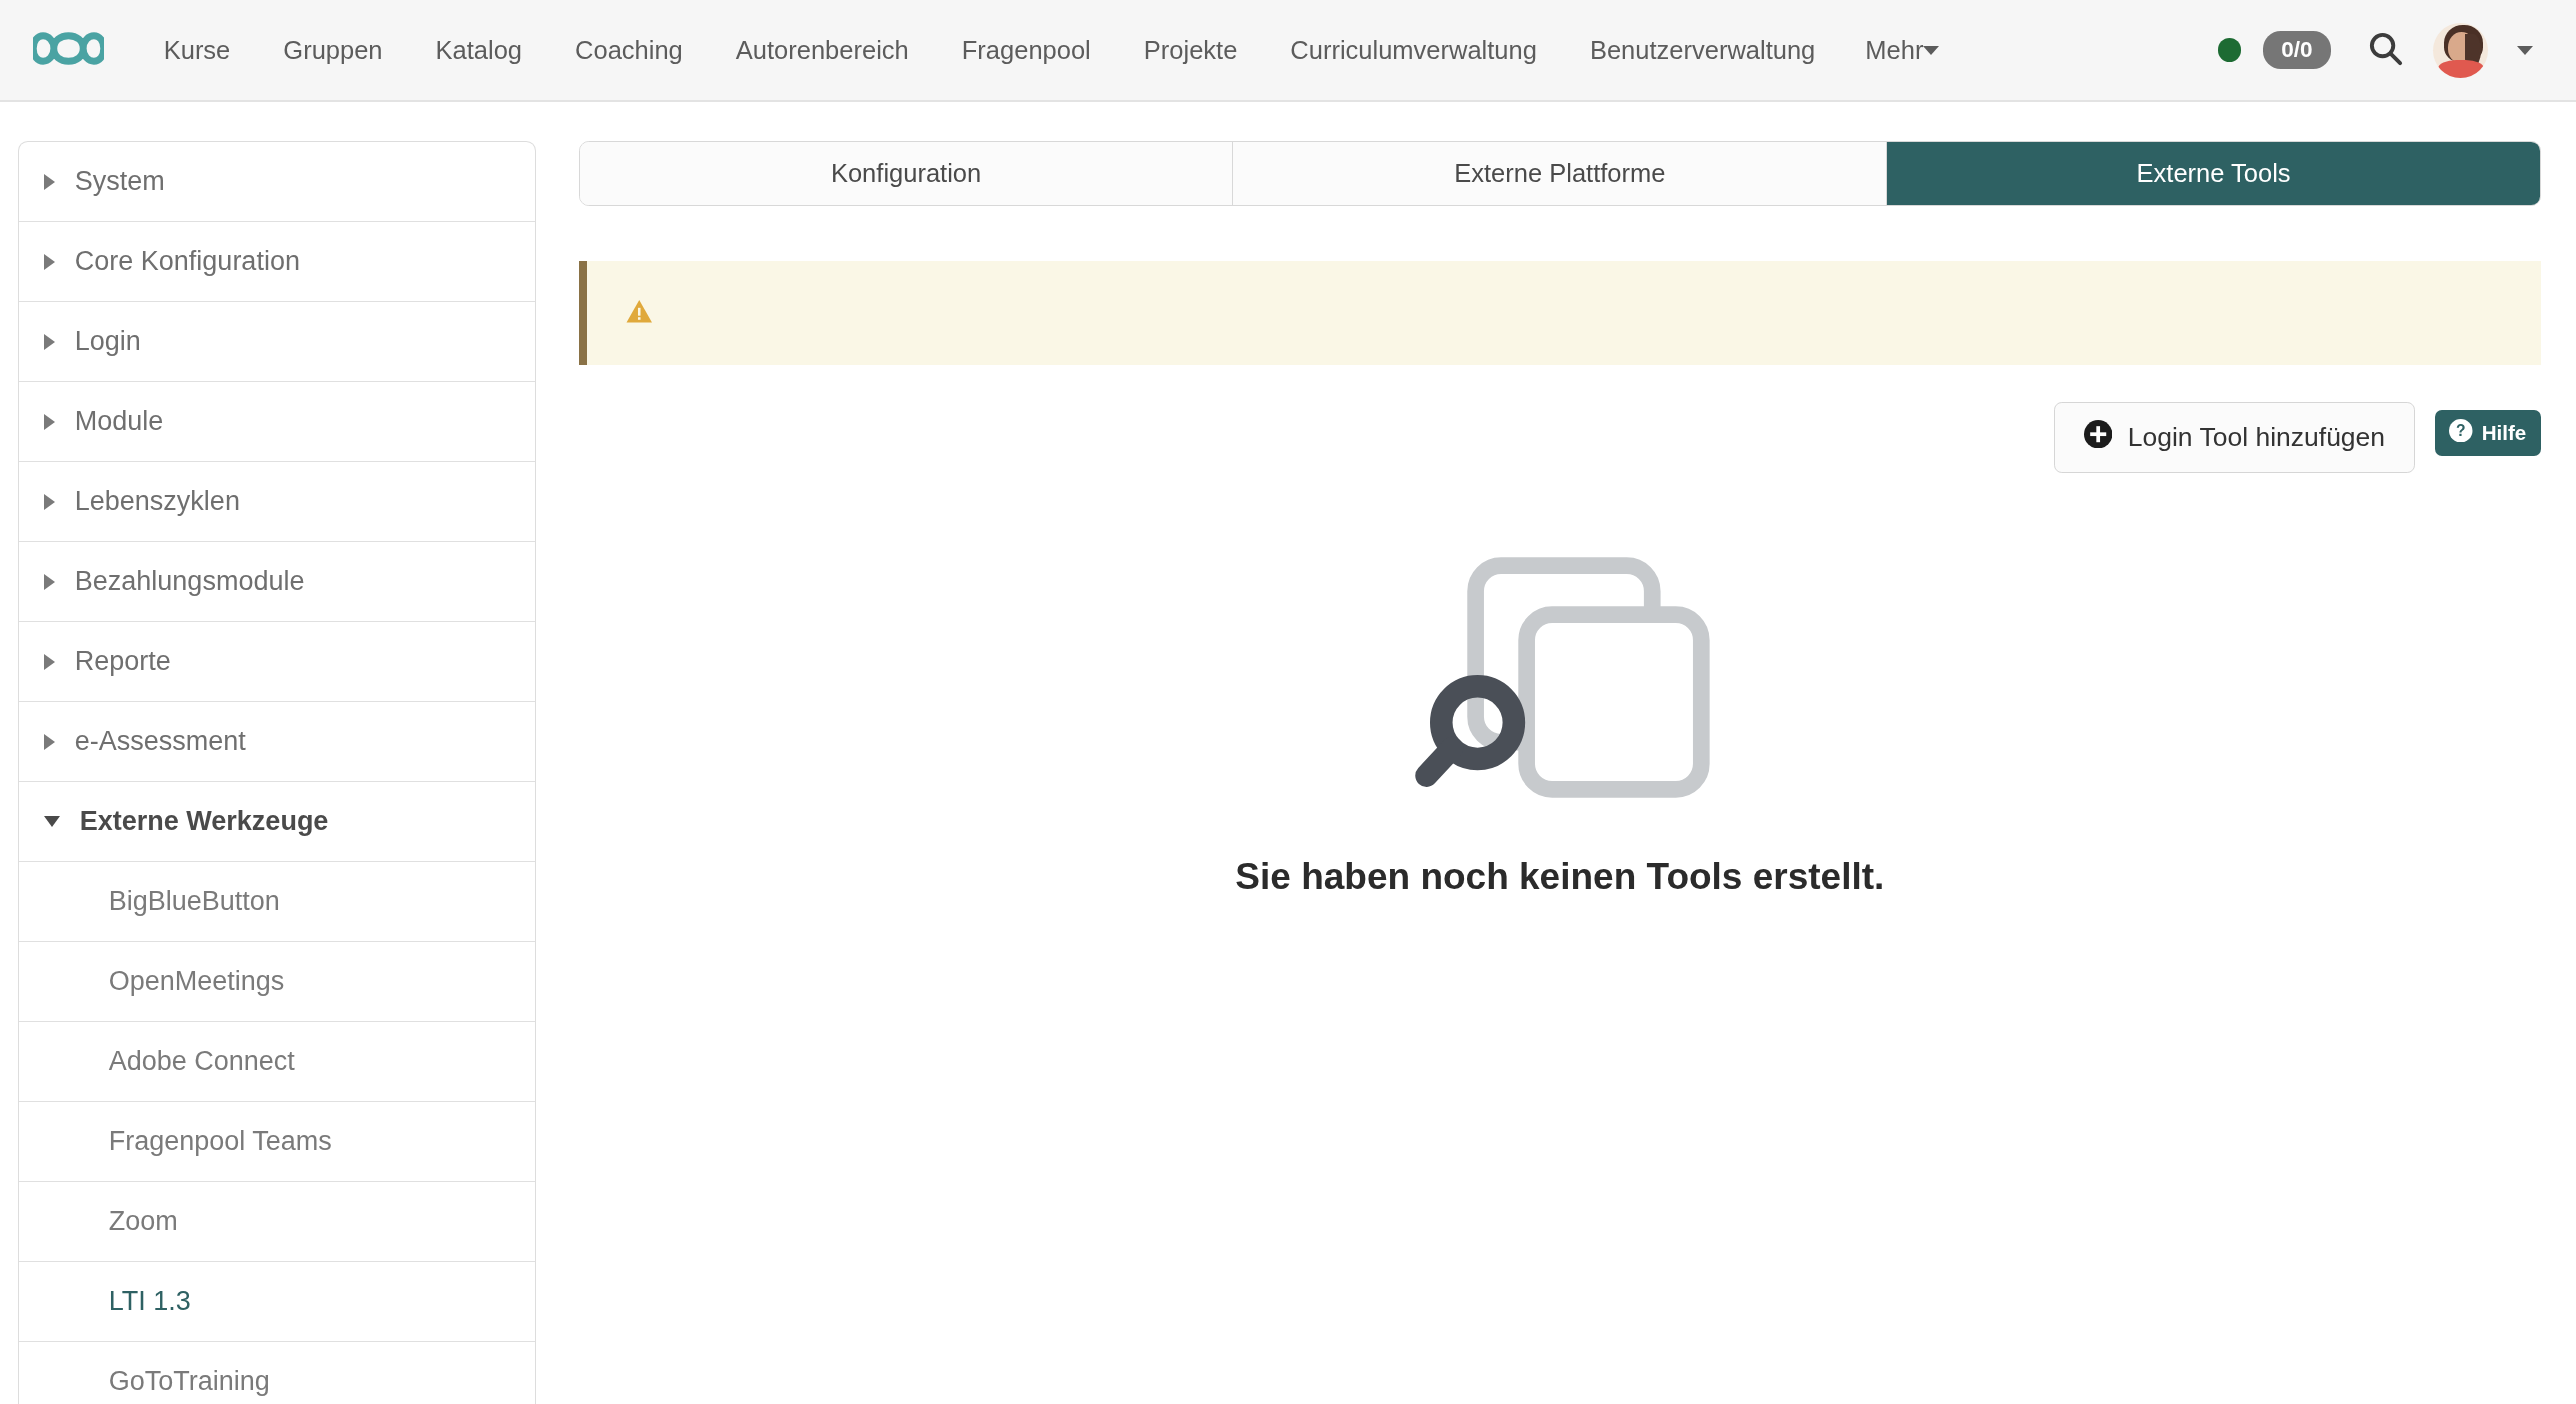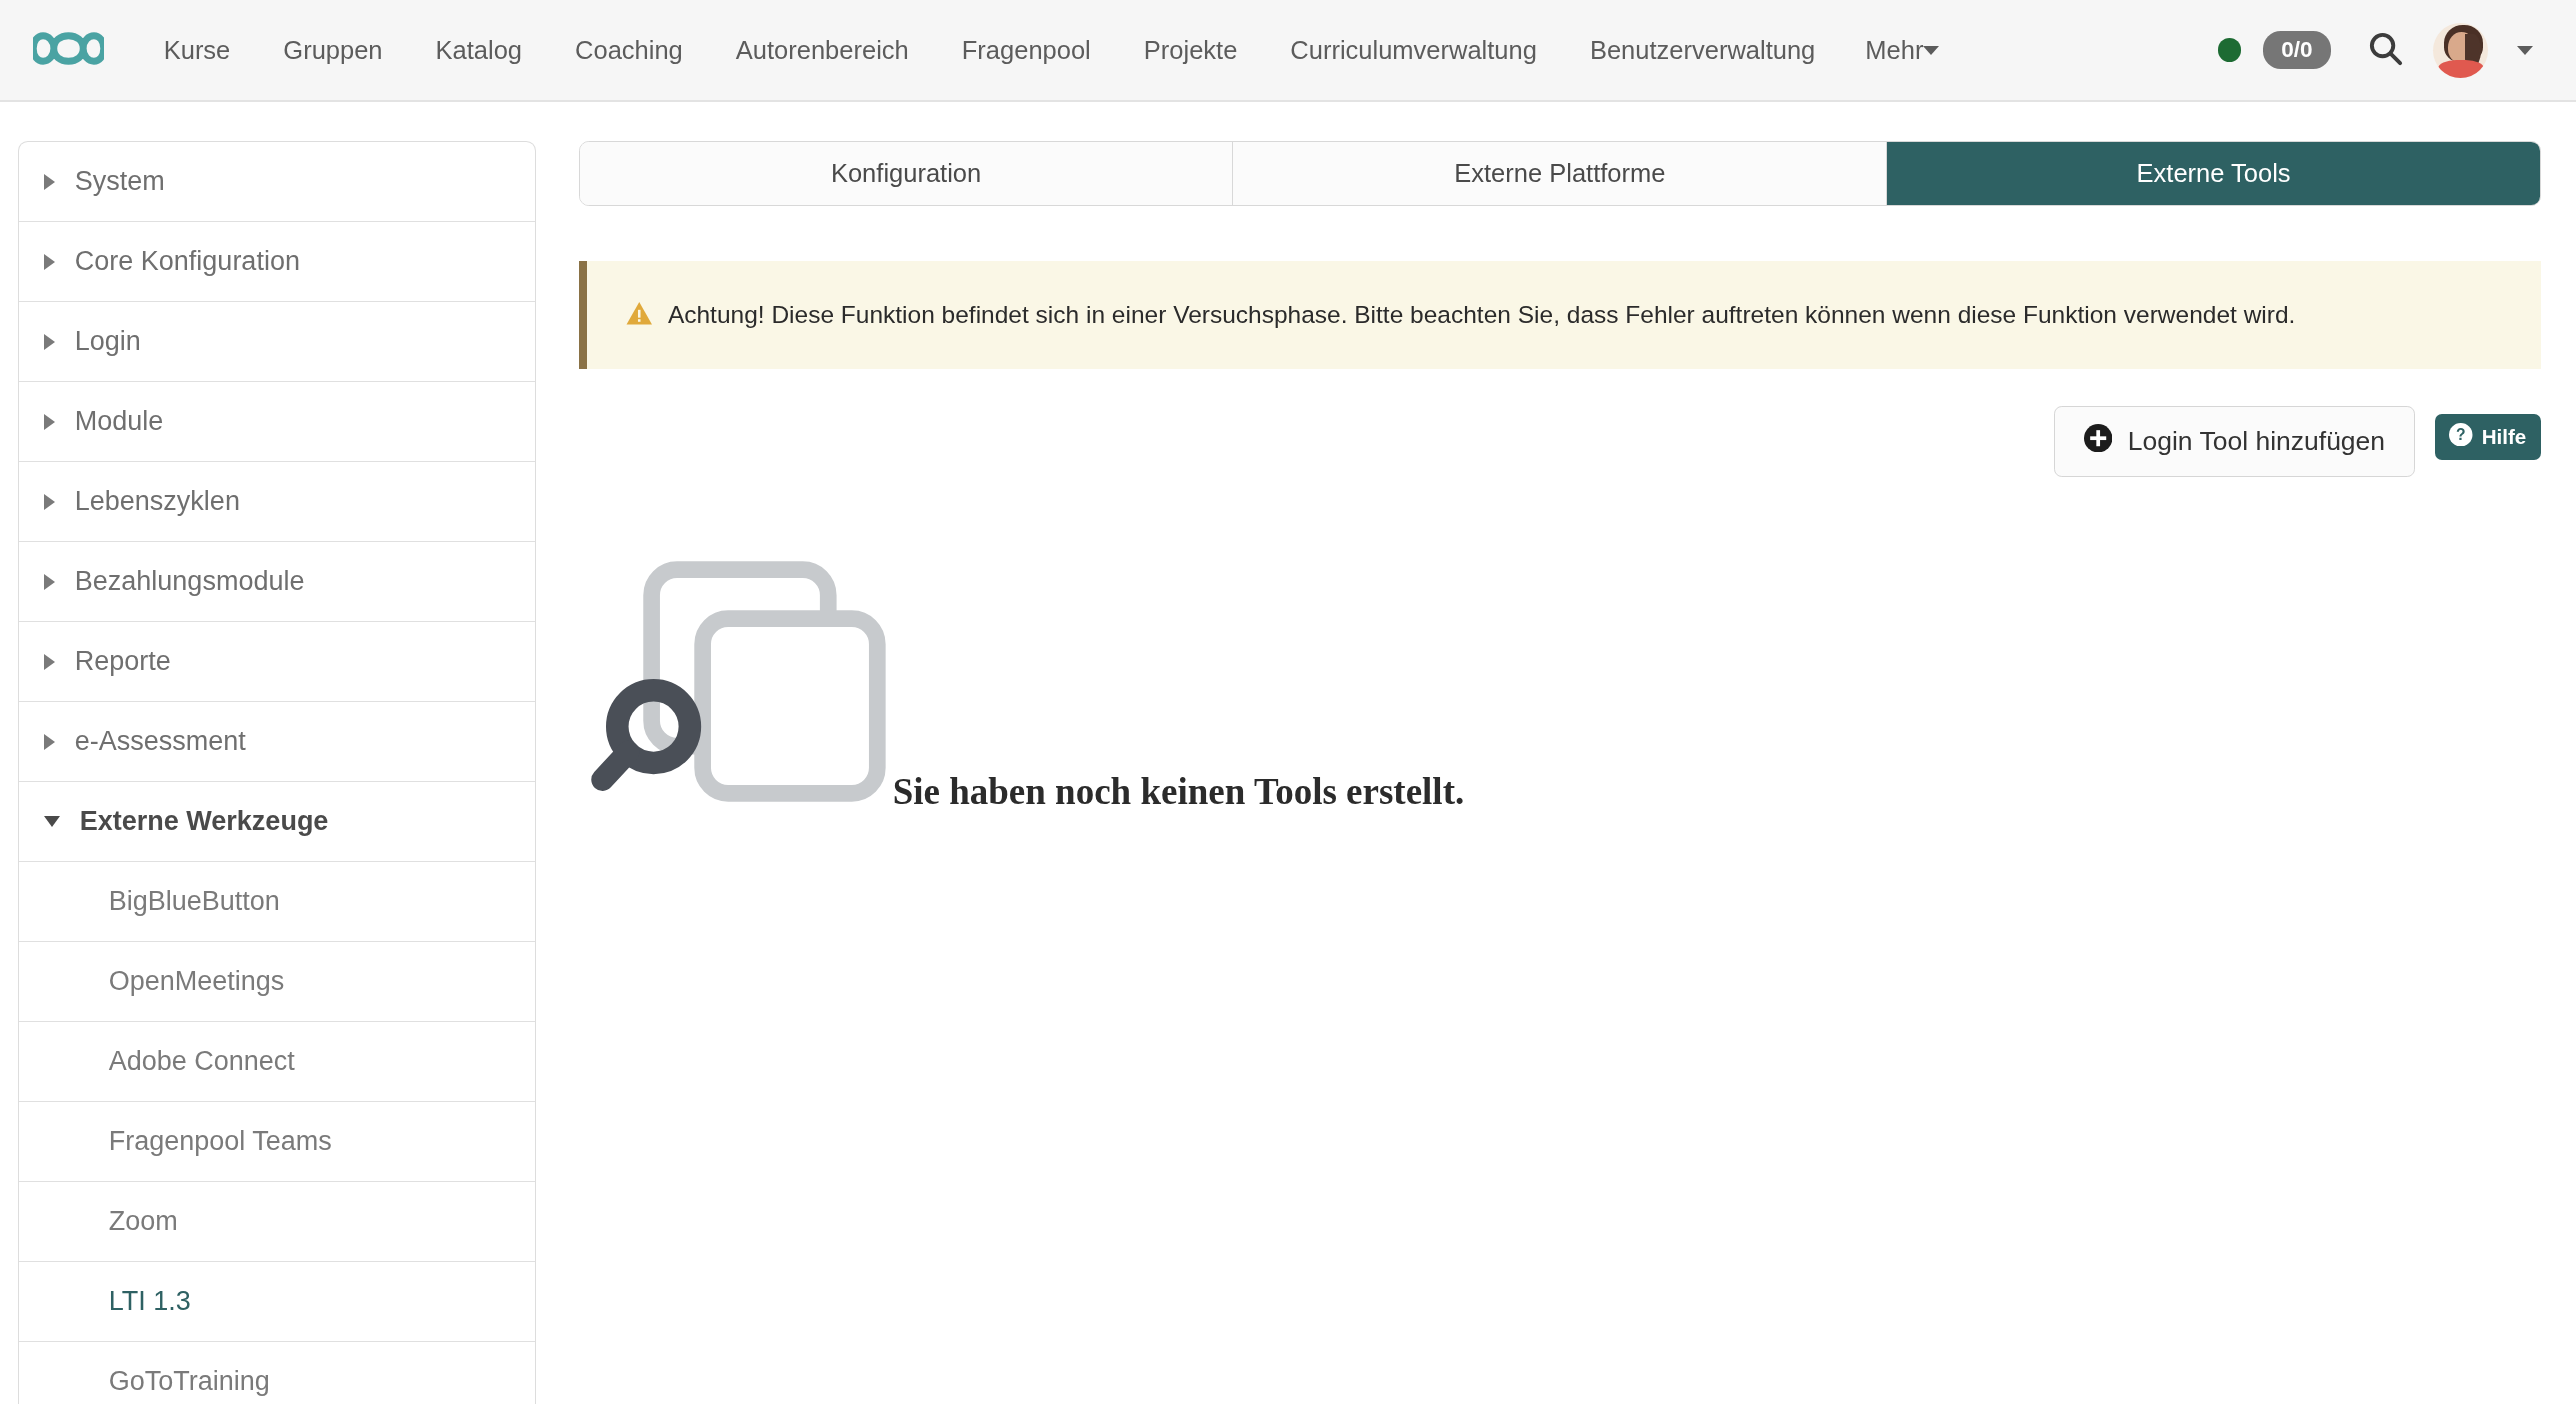--- a/index.html
+++ b/index.html
@@ -290,23 +290,22 @@
     border-radius: 6.9px;
     padding: 8.8px 14.7px;
     cursor: pointer;
     margin-top: 7.8px;
     white-space: nowrap;
   }
 
   .empty-state {
     margin-top: 71px;
     display: flex;
-    flex-direction: row;
-    align-items: flex-end;
-    font-family: Liberation Serif, serif;
+    flex-direction: column;
+    align-items: center;
   }
   .empty-illu { width: 314px; height: 265px; }
   .empty-title {
     margin-top: 47px;
     font-size: 37px;
     font-weight: bold;
     color: #2b2b2b;
     text-align: center;
   }
 </style>
@@ -478,21 +477,20 @@
     </div>
 
     <div class="alert">
       <span>
         <svg width="26.5" height="24.5" viewBox="0 0 27 25" aria-hidden="true">
           <path d="M13.5 1 26.5 24H0.5z" fill="#e0a93b"></path>
           <rect x="12.2" y="9" width="2.6" height="8" fill="#faf7e6"></rect>
           <rect x="12.2" y="18.6" width="2.6" height="2.6" fill="#faf7e6"></rect>
         </svg>
       </span>
-      <span class="alert-text">Achtung! Diese Funktion befindet sich in einer Versuchsphase. Bitte beachten Sie, dass Fehler auftreten können wenn diese Funktion verwendet wird.</span>
     </div>
 
     <div class="toolbar-row">
       <button class="btn-add">
         <span>
           <svg width="28.4" height="28.4" viewBox="0 0 29 29" aria-hidden="true">
             <circle cx="14.5" cy="14.5" r="14.5" fill="#1c1c1c"></circle>
             <rect x="12.6" y="6.3" width="3.8" height="16.4" fill="#ffffff"></rect>
             <rect x="6.3" y="12.6" width="16.4" height="3.8" fill="#ffffff"></rect>
           </svg>

